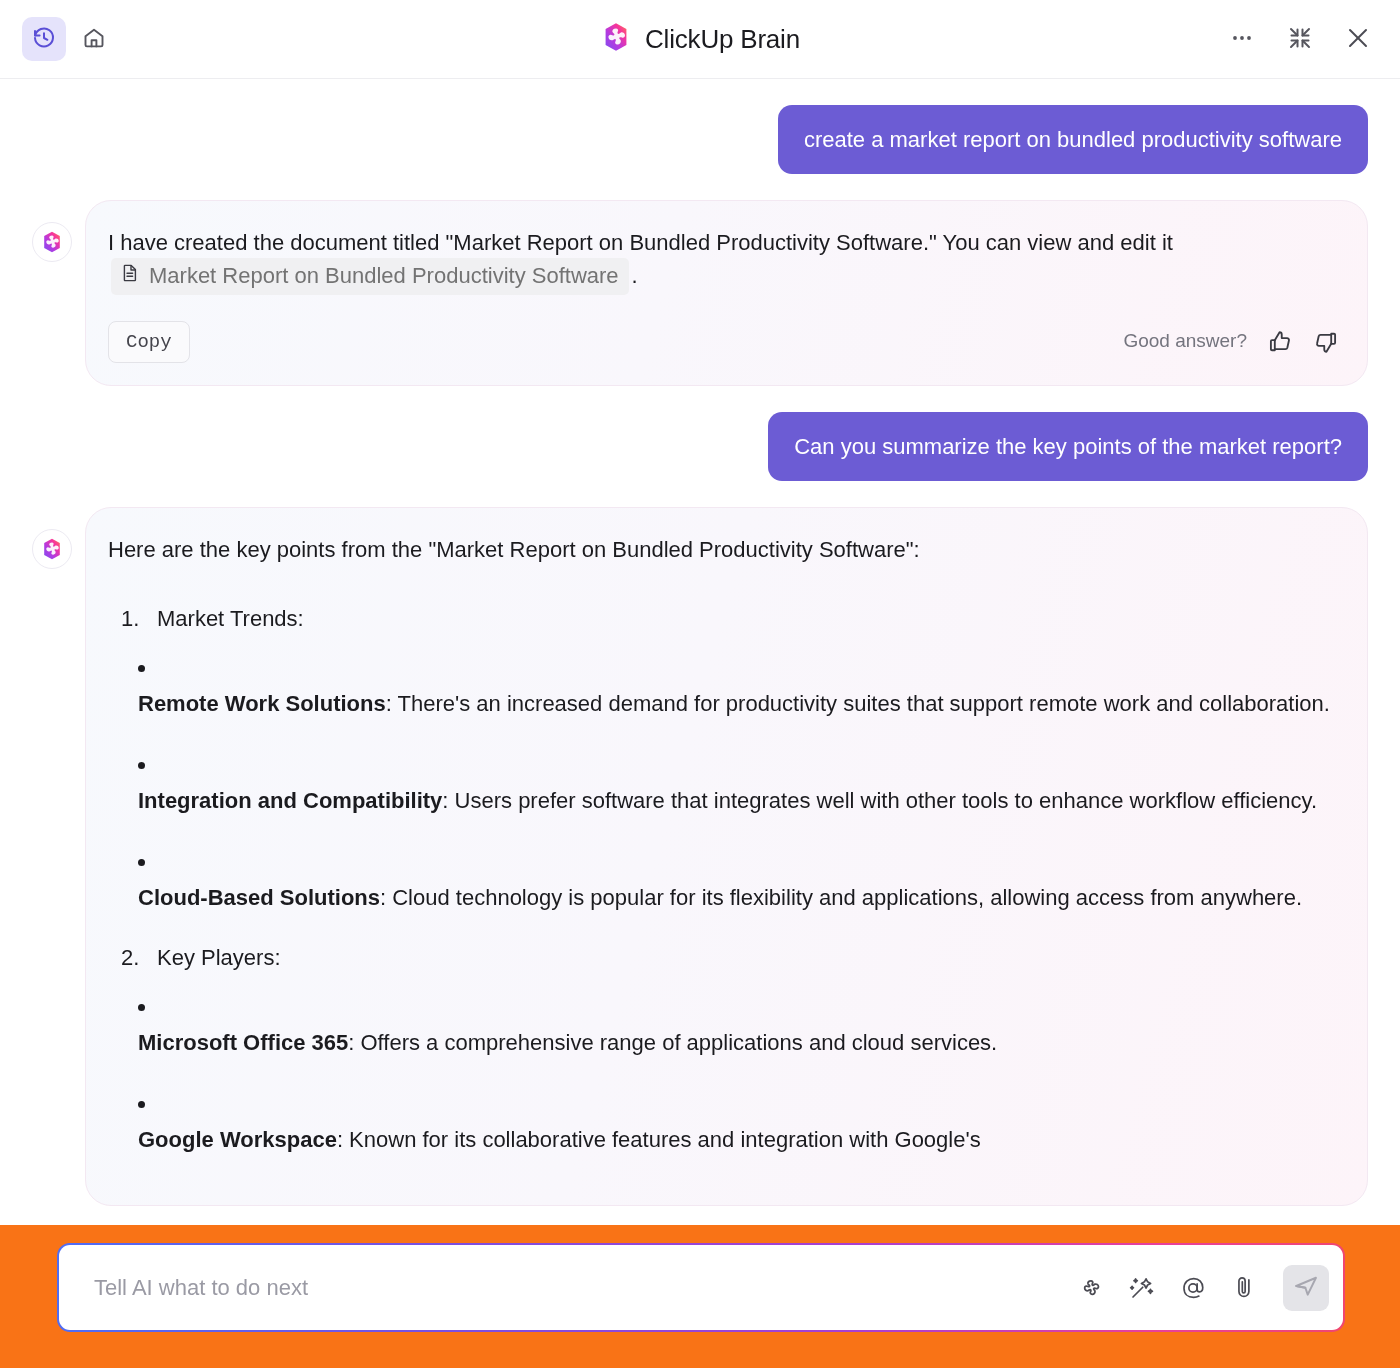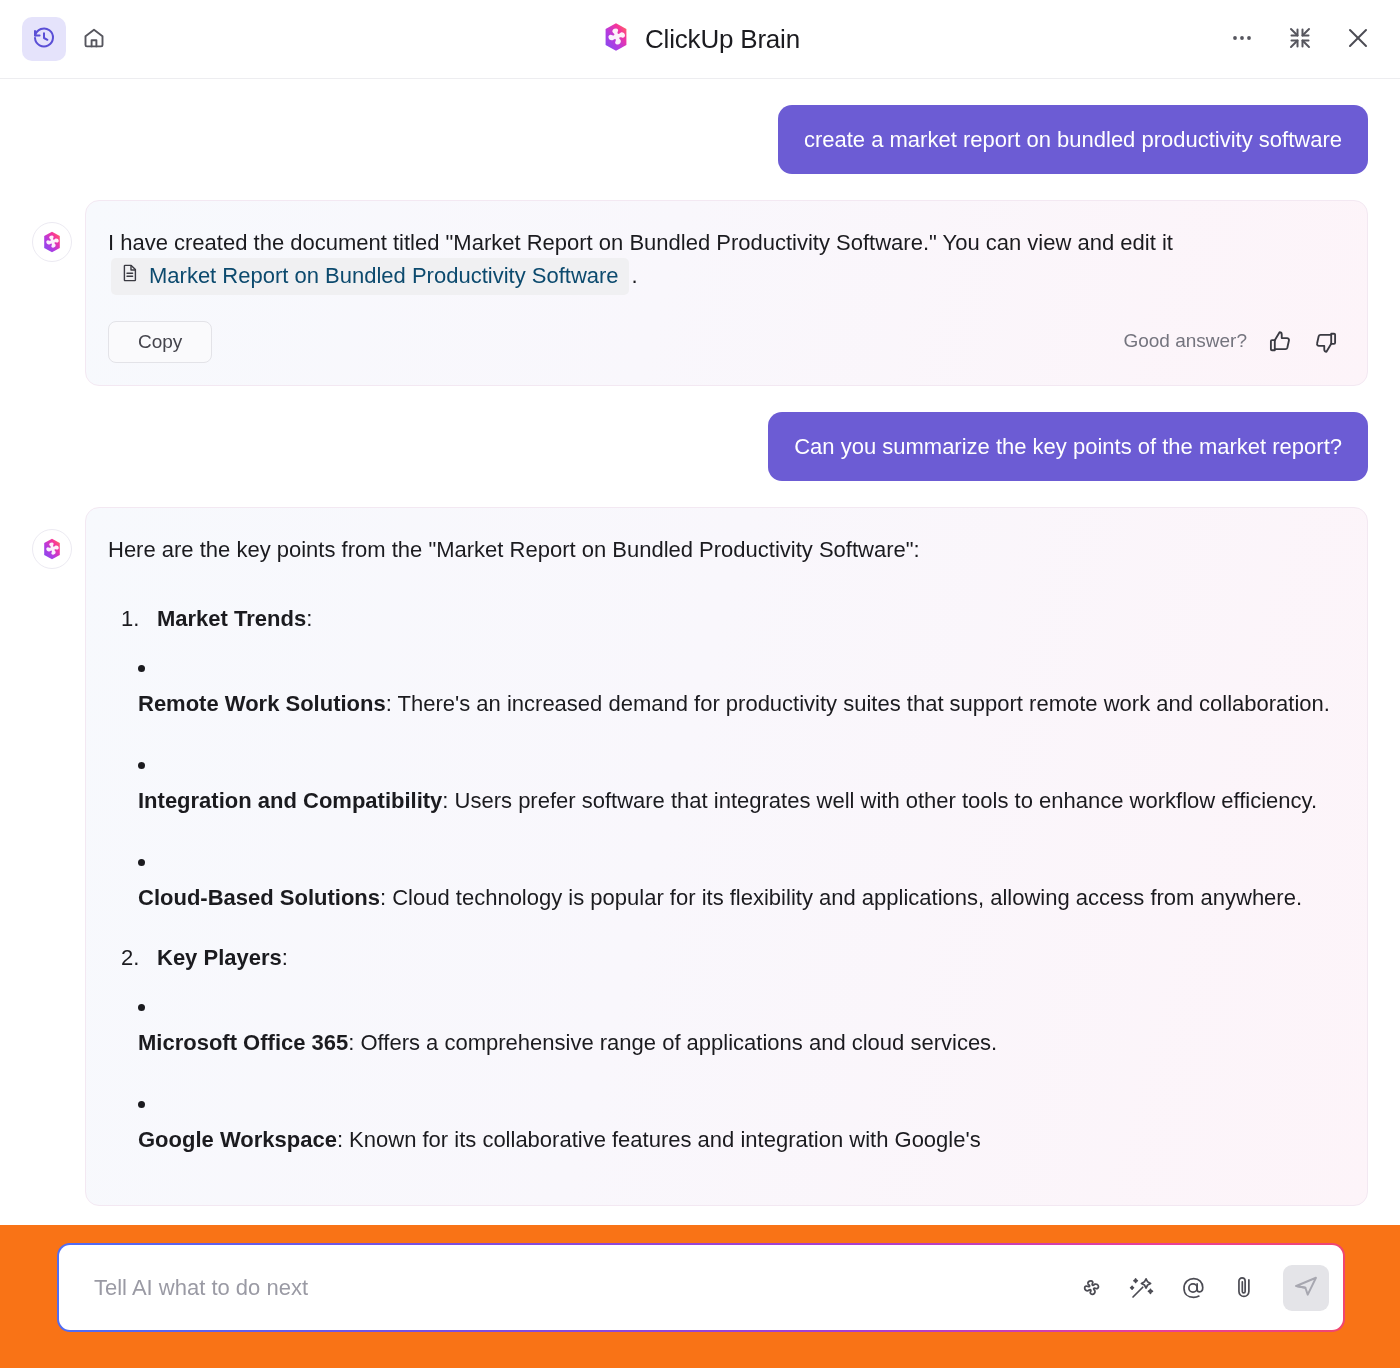--- a/index.html
+++ b/index.html
@@ -120,21 +120,21 @@
     align-items: center;
     justify-content: center;
     flex: 0 0 40px;
     margin-top: 22px;
   }
 
   
   .bubble-ai {
     flex: 1 1 auto;
     border: 1px solid #f3e8f2;
-    border-radius: 14px;
+    border-radius: 26px;
     padding: 26px 28px 22px 22px;
     background:
       linear-gradient(105deg, #f7f9fd 0%, #f9f7fc 45%, #fdf4f9 100%);
     font-size: 22px;
     line-height: 1.42;
     color: #1b1b1f;
   }
 
   .ai-paragraph { color: #1b1b1f; }
 
@@ -143,37 +143,37 @@
     align-items: center;
     gap: 9px;
     background: #f0f0f2;
     border-radius: 5px;
     padding: 2px 10px 3px 9px;
     margin: 0 3px;
     vertical-align: baseline;
     cursor: pointer;
     white-space: nowrap;
   }
-  .doc-chip .doc-title { color: #0c4a6e; }
+  .doc-chip .doc-title { color: #737373; }
 
   .ai-footer {
     display: flex;
     align-items: center;
     margin-top: 26px;
   }
 
   .copy-btn {
     border: 1px solid #e3e3e8;
     background: #fafafc;
     border-radius: 8px;
-    padding: 9px 29px;
+    padding: 9px 17px;
     font-size: 19px;
     color: #44444c;
     cursor: pointer;
-    font-family: Liberation Sans, sans-serif;
+    font-family: Liberation Mono, monospace;
   }
 
   .feedback {
     margin-left: auto;
     display: flex;
     align-items: center;
     gap: 20px;
   }
   .feedback-label {
     font-size: 19px;
@@ -181,21 +181,21 @@
   }
   .fb-icon { cursor: pointer; display: flex; align-items: center; }
 
   
   .ai-list { margin-top: 38px; }
 
   .ol-item { display: flex; gap: 14px; margin-bottom: 10px; padding-left: 13px; }
   .ol-num { color: #1b1b1f; font-size: 22px; min-width: 22px; }
   .ol-body { flex: 1 1 auto; }
   .ol-heading { font-size: 22px; color: #1b1b1f; }
-  .ol-heading b { font-weight: bold; }
+  .ol-heading b { font-weight: normal; }
 
   .ul-list { margin-top: 16px; }
   .ul-item {
     display: flex;
     gap: 16px;
     margin-bottom: 28px;
     padding-left: 30px;
     flex-direction: column;
   }
   .ul-dot {

